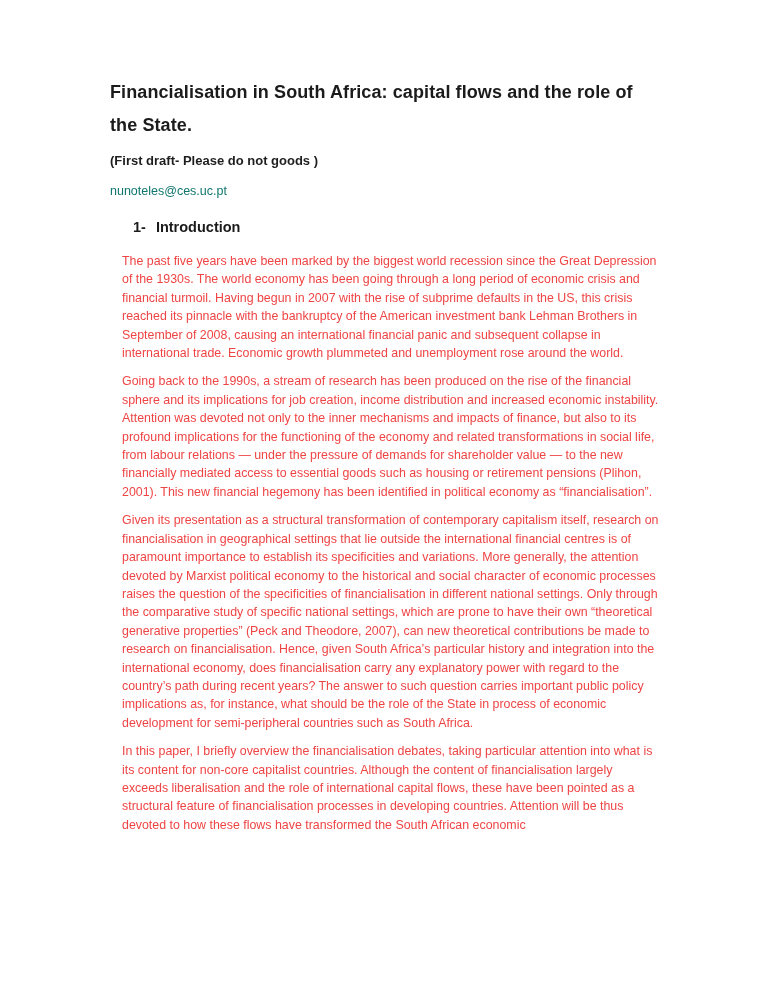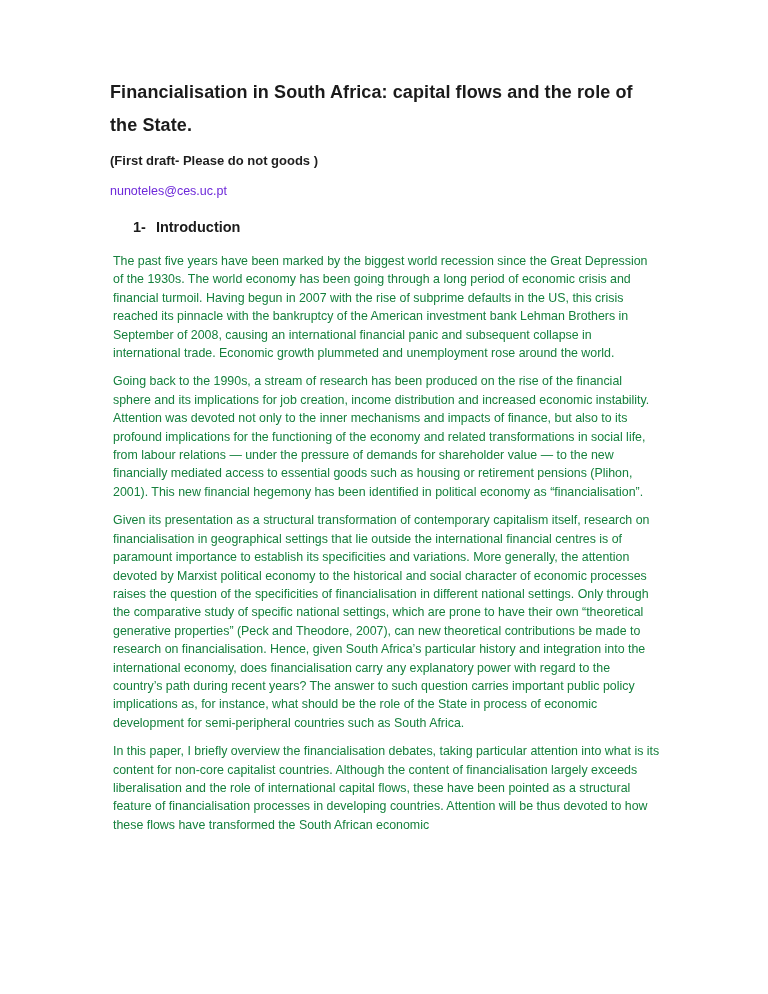--- a/index.html
+++ b/index.html
@@ -37,36 +37,36 @@
   .author-line {
     margin: 14px 0 0 0;
     font-size: 12.5px;
     line-height: 18px;
     color: #262626;
   }
   .email-line {
     margin: 12px 0 0 0;
     font-size: 12.5px;
     line-height: 18px;
-    color: #6d28d9;
+    color: #0f766e;
   }
   .section-heading {
     margin: 17px 0 0 23px;
     font-size: 14.5px;
     font-weight: 700;
     line-height: 20px;
     color: #1b1b1b;
     display: flex;
     gap: 10px;
   }
   .para {
-    margin: 10px 0 0 3px;
+    margin: 10px 0 0 12px;
     font-size: 12.4px;
     line-height: 18.4px;
-    color: #15803d;
+    color: #ef4444;
     text-align: left;
   }
   .para.first {
     margin-top: 15px;
   }
 </style>
 </head>
 <body>
 
 <div class="page">

